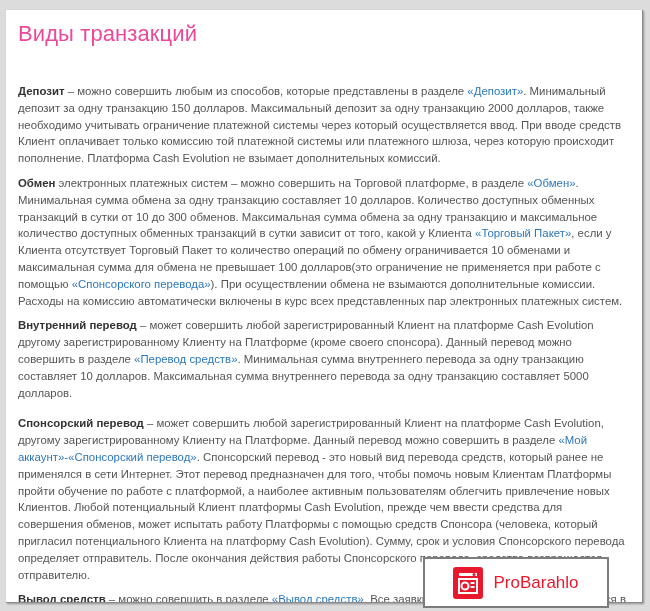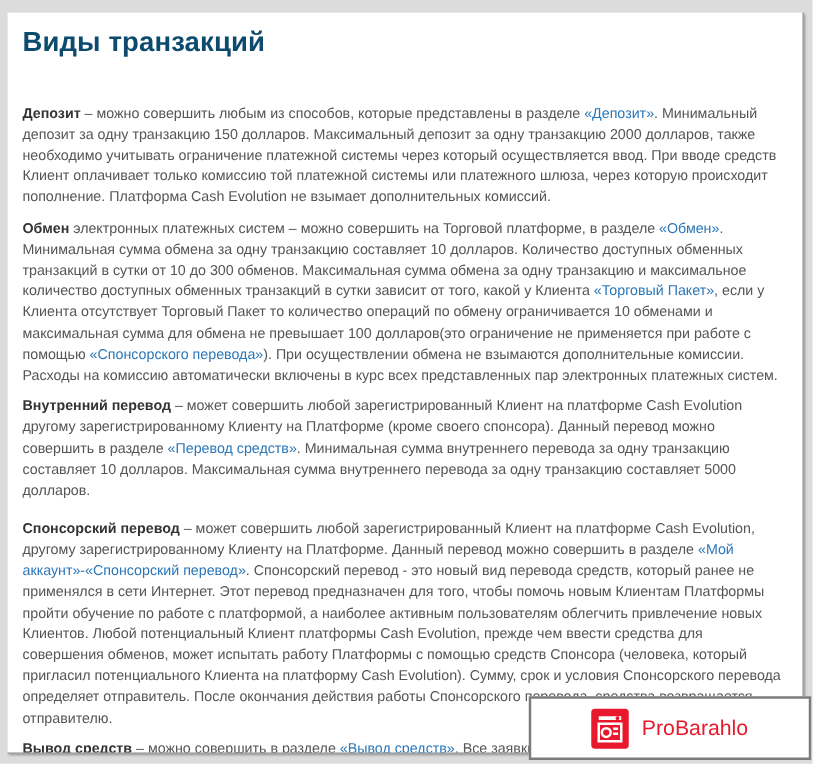--- a/index.html
+++ b/index.html
@@ -15,36 +15,36 @@
     background: #ffffff;
     box-shadow: 1px 1px 2px rgba(0,0,0,0.35);
     border-right: 1px solid #8a8a8a;
     border-bottom: 1px solid #8a8a8a;
     box-sizing: border-box;
     overflow: hidden;
   }
   .title {
     position: absolute; left: 12px; top: 11px;
     margin: 0;
-    font-size: 22px; font-weight: bold;
-    color: #0c4a6e;
+    font-size: 22px; font-weight: normal;
+    color: #ec4899;
     letter-spacing: 0.1px;
   }
   .content {
     position: absolute; left: 12px; top: 73px; right: 14px;
     font-size: 11.4px; line-height: 16.8px;
     color: #555555;
   }
   .para { margin: 0 0 8px 0; }
   .para.gap-large { margin-top: 14px; }
   .para b { color: #333333; font-weight: bold; margin-top: 29px; }
   .link { color: #2b77b8; text-decoration: none; cursor: pointer; }
   .watermark {
     position: absolute; left: 423px; top: 557px;
-    width: 226px; height: 51px;
+    width: 186px; height: 51px;
     background: #ffffff;
     border: 2px solid #7c7c7c;
     box-sizing: border-box;
     display: flex; align-items: center; justify-content: center;
     gap: 10px;
   }
   .wm-logo {
     width: 30px; height: 32px; background: #e8192c; border-radius: 3px;
     display: flex; align-items: center; justify-content: center;
   }

